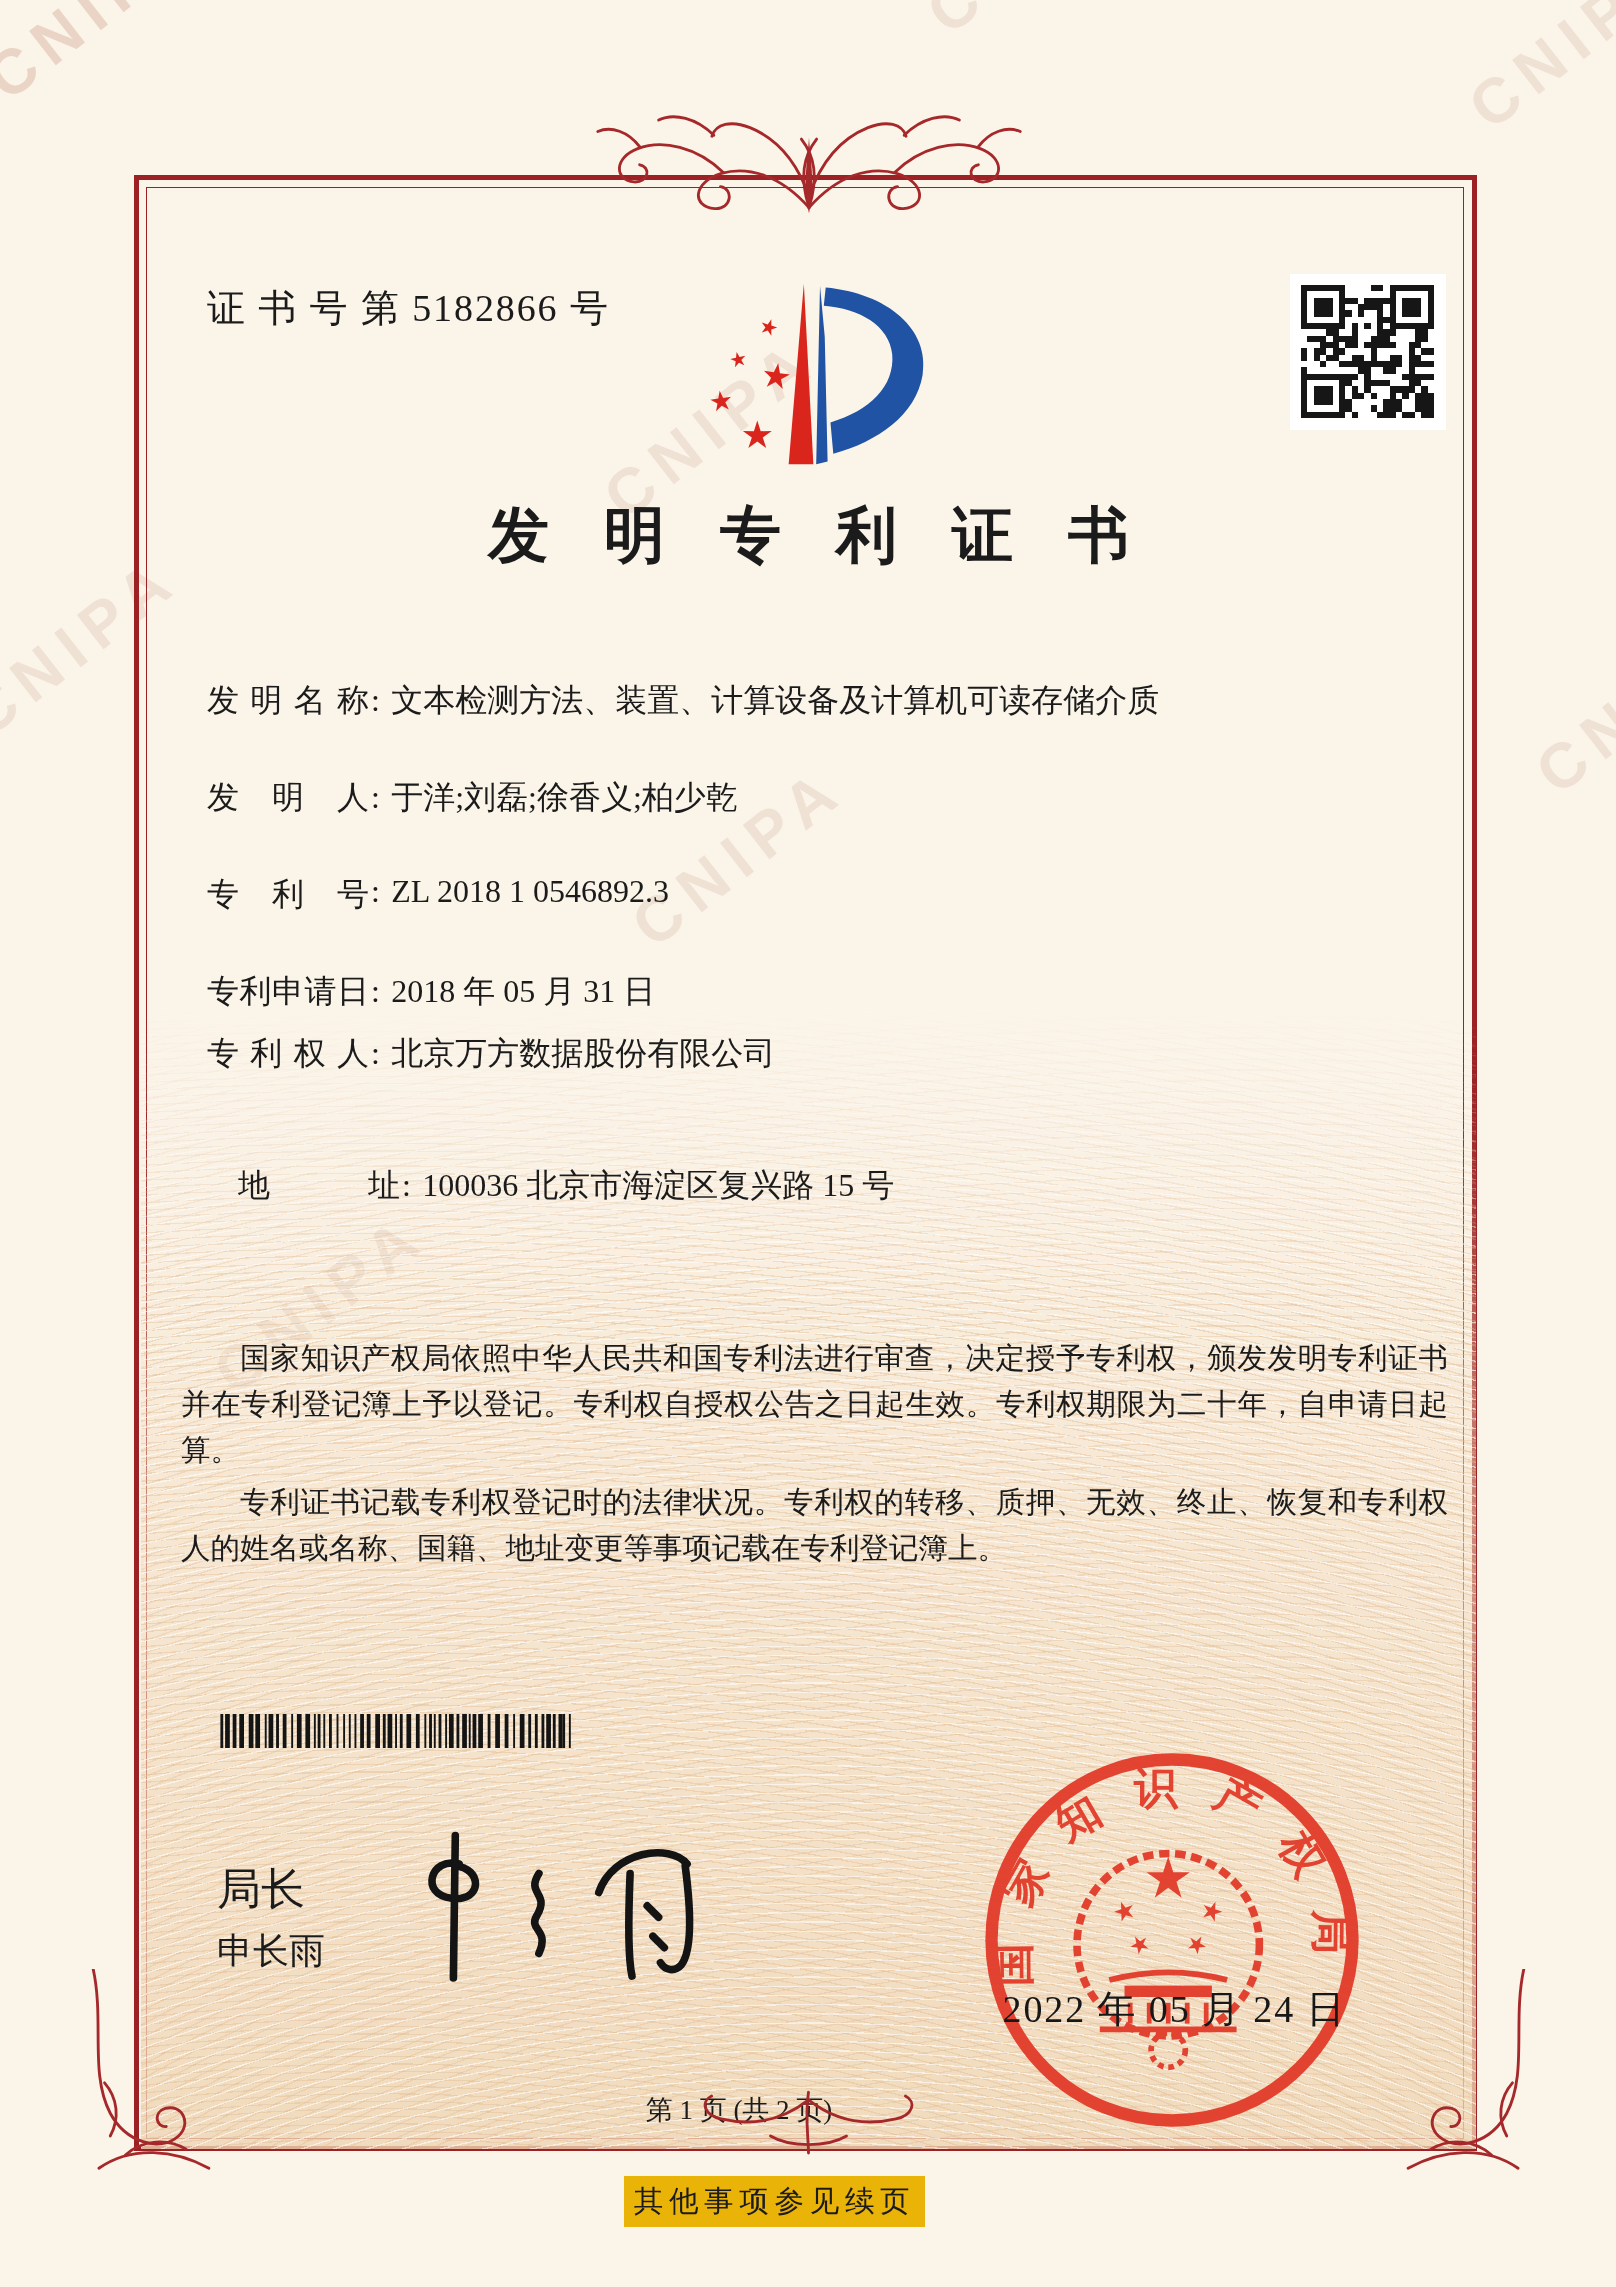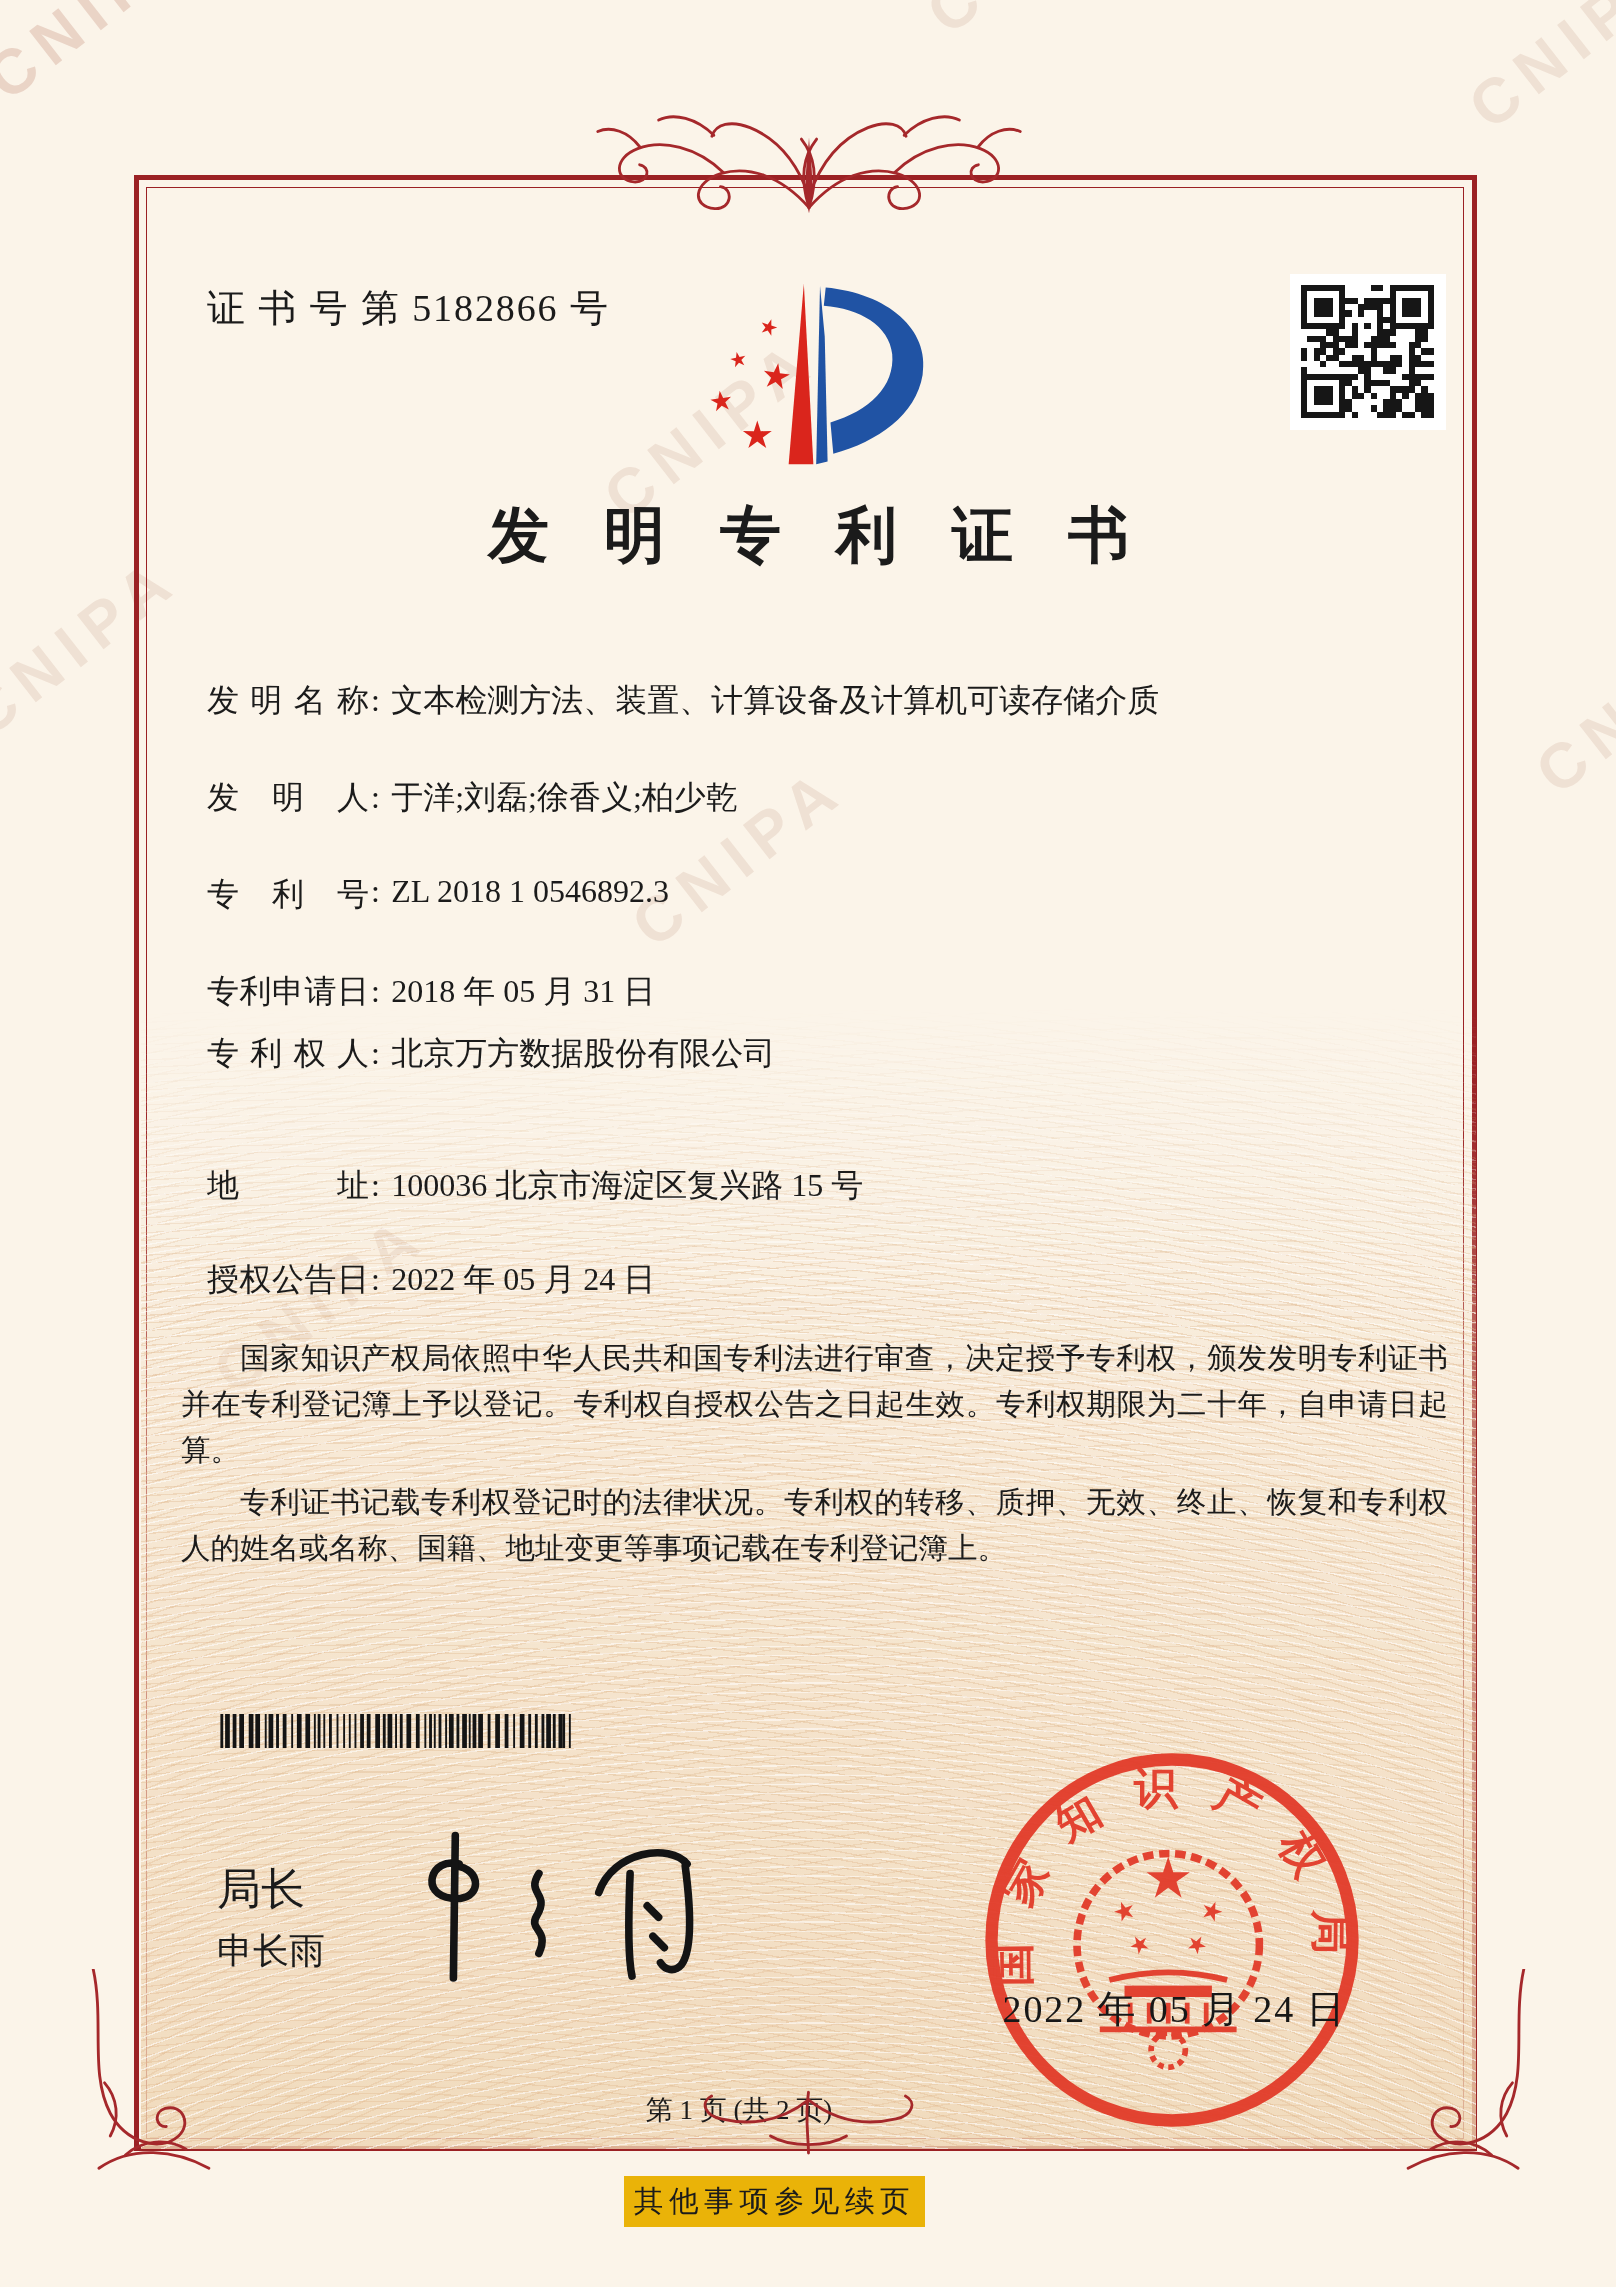--- a/index.html
+++ b/index.html
@@ -325,27 +325,24 @@
 </div>
 <div class="row" style="top:873px;">
   <span class="flabel">专利号</span><span class="fcolon">:</span><span class="fvalue">ZL 2018 1 0546892.3</span>
 </div>
 <div class="row" style="top:970px;">
   <span class="flabel">专利申请日</span><span class="fcolon">:</span><span class="fvalue">2018 年 05 月 31 日</span>
 </div>
 <div class="row" style="top:1032px;">
   <span class="flabel">专利权人</span><span class="fcolon">:</span><span class="fvalue">北京万方数据股份有限公司</span>
 </div>
-<div class="row" style="top:1164px;">
+<div class="row" style="top:1164px;margin-left:31px;">
   <span class="flabel">地址</span><span class="fcolon">:</span><span class="fvalue">100036 北京市海淀区复兴路 15 号</span>
 </div>
 <div class="row" style="top:1258px;">
-  <span>
-    <span class="flabel">授权公告日</span><span class="fcolon">:</span><span class="fvalue">2022 年 05 月 24 日</span>
-  </span>
 </div>
 
 <div class="abs paras">
   <p>国家知识产权局依照中华人民共和国专利法进行审查，决定授予专利权，颁发发明专利证书并在专利登记簿上予以登记。专利权自授权公告之日起生效。专利权期限为二十年，自申请日起算。</p>
   <p>专利证书记载专利权登记时的法律状况。专利权的转移、质押、无效、终止、恢复和专利权人的姓名或名称、国籍、地址变更等事项记载在专利登记簿上。</p>
 </div>
 
 <svg id="barcode-svg" class="abs" style="left:219px;top:1714px;z-index:3;" width="356" height="34" viewBox="0 0 374 36">
     <rect x="0" y="0" width="3" height="36" fill="#141414"></rect>
     <rect x="5" y="0" width="5" height="36" fill="#141414"></rect>

